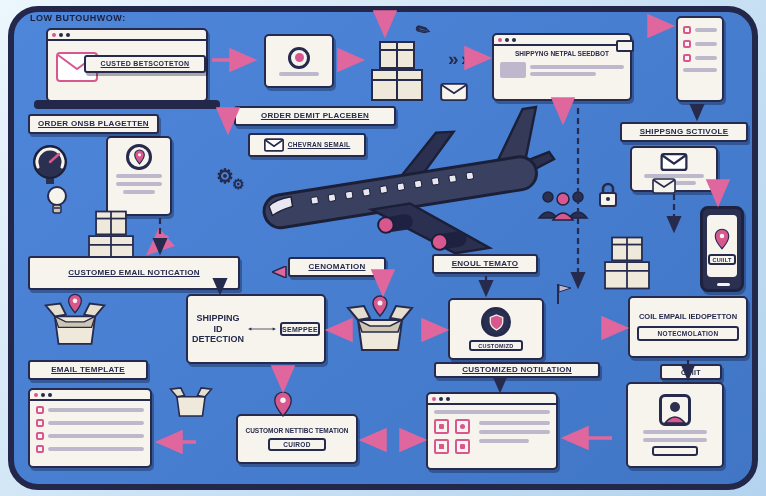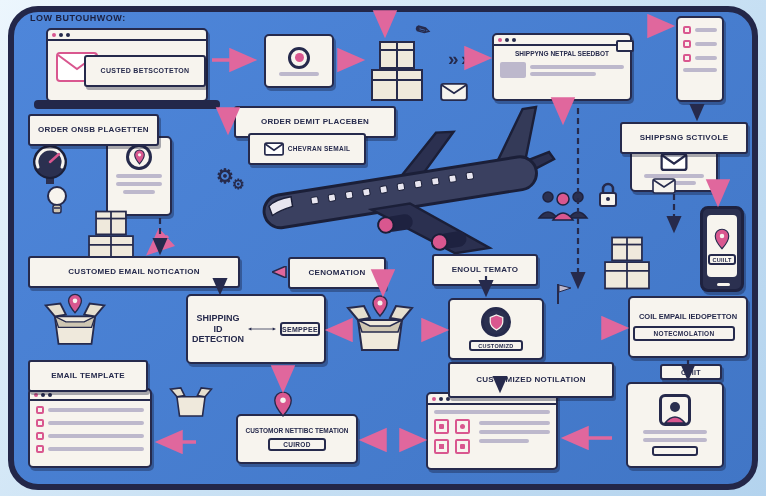--- a/index.html
+++ b/index.html
@@ -16,21 +16,21 @@
     background:linear-gradient(140deg,#4e86da,#4176c6);
   }
   .title{
     font-size:9px;font-weight:bold;color:#1c2040;letter-spacing:.5px;z-index:5;text-align:right;
   }
   .label-box{
     background:#f7f4ee;border:2px solid #262a4c;border-radius:3px;
     color:#262a4c;font-weight:bold;font-size:8px;letter-spacing:.3px;
     display:flex;align-items:center;justify-content:center;text-align:center;
     box-shadow:2px 3px 0 rgba(16,20,45,.35);text-transform:uppercase;
-    line-height:1.15;padding:14px 3px;z-index:4;
+    line-height:1.15;padding:2px 3px;z-index:4;text-decoration:underline;
   }
   .win{
     background:#f7f4ee;border:2.5px solid #262a4c;border-radius:5px;
     box-shadow:2px 3px 0 rgba(16,20,45,.35);overflow:hidden;z-index:3;
   }
   .winbar{height:11px;border-bottom:2px solid #262a4c;display:flex;align-items:center;gap:3px;padding:0 4px}
   .dot{width:4px;height:4px;border-radius:50%;background:#262a4c}
   .dot.pink{background:#d9578f}
   .bar{height:4px;background:#bdb8cc;border-radius:2px}
   .pill{
@@ -208,21 +208,21 @@
   <g stroke="#262a4c" stroke-width="2" fill="#efe9dc">
     <rect x="14" y="4" width="34" height="26"></rect>
     <line x1="31" y1="4" x2="31" y2="30"></line>
     <line x1="14" y1="12" x2="48" y2="12"></line>
     <rect x="6" y="32" width="50" height="30"></rect>
     <line x1="31" y1="32" x2="31" y2="62"></line>
     <line x1="6" y1="42" x2="56" y2="42"></line>
   </g>
 </svg>
 
-<div class="abs label-box" style="left:28px;top:256px;width:212px;height:22px">CUSTOMED EMAIL NOTICATION</div>
+<div class="abs label-box" style="left:28px;top:256px;width:212px;height:34px">CUSTOMED EMAIL NOTICATION</div>
 
 <div class="abs" style="left:252px;top:116px;width:318px;height:160;z-index:2;transform:rotate(-9deg)">
   <svg width="318" height="160" viewBox="0 0 320 165">
     <polygon points="150,64 196,22 214,24 172,66" fill="#2b3050" stroke="#1b1f38" stroke-width="2.5"></polygon>
     <polygon points="262,70 308,60 312,68 276,80" fill="#2b3050" stroke="#1b1f38" stroke-width="2.5"></polygon>
     <polygon points="252,64 288,12 302,12 282,66" fill="#343a58" stroke="#1b1f38" stroke-width="2.5"></polygon>
     <rect x="8" y="60" width="284" height="34" rx="17" fill="#3a4060" stroke="#1b1f38" stroke-width="3"></rect>
     <path d="M14,70 q8,-6 24,-6 l0,10 q-14,2 -22,6 z" fill="#e8e6f0" stroke="#1b1f38" stroke-width="1.5"></path>
     <g fill="#e8e6f0" stroke="#1b1f38" stroke-width="1">
       <rect x="58" y="68" width="7" height="7" rx="1.5"></rect>
@@ -288,21 +288,21 @@
 
 <div class="abs card" style="left:448px;top:298px;width:96px;height:62px;display:flex;flex-direction:column;align-items:center;justify-content:center;gap:3px">
   <div style="width:30px;height:30px;border:3px solid #262a4c;border-radius:50%;display:flex;align-items:center;justify-content:center;background:#2b3050">
     <svg width="15" height="17" viewBox="0 0 24 26">
       <path d="M12 1 L22 5 V12 C22 19 12 25 12 25 C12 25 2 19 2 12 V5 Z" fill="#d9578f" stroke="#f7f4ee" stroke-width="2"></path>
     </svg>
   </div>
   <div class="pill" style="width:54px;height:11px;font-size:5.5px">CUSTOMIZD</div>
 </div>
 
-<div class="abs card" style="left:628px;top:296px;width:120px;height:62px;display:flex;flex-direction:column;justify-content:center;gap:4px;padding:3px">
+<div class="abs card" style="left:628px;top:296px;width:120px;height:62px;display:flex;flex-direction:column;align-items:center;justify-content:center;gap:4px;padding:3px">
   <div style="font-size:7.5px;font-weight:bold;color:#262a4c;text-align:center;line-height:1.15;text-transform:uppercase">COIL EMPAIL IEDOPETTON</div>
   <div class="pill" style="width:102px;height:15px;font-size:6.5px">NOTECMOLATION</div>
 </div>
 <div class="abs pill" style="left:660px;top:364px;width:62px;height:16px;font-size:7px;z-index:3;box-shadow:2px 3px 0 rgba(16,20,45,.35)">CUIIT</div>
 
 <svg class="abs" style="left:42px;top:292px;z-index:3" width="66" height="58" viewBox="0 0 72 62">
   <g stroke="#262a4c" stroke-width="2">
     <polygon points="14,26 58,26 54,56 18,56" fill="#efe9dc"></polygon>
     <polygon points="14,26 4,14 20,12 26,24" fill="#e6dfcf"></polygon>
     <polygon points="58,26 68,14 52,12 46,24" fill="#e6dfcf"></polygon>
@@ -347,21 +347,21 @@
 
 <svg class="abs" style="left:272px;top:390px;z-index:4" width="22" height="28" viewBox="0 0 24 30">
   <path d="M12 2 c-5 0 -9 4 -9 9 c0 7 9 17 9 17 s9 -10 9 -17 c0 -5 -4 -9 -9 -9 z" fill="#d9578f" stroke="#262a4c" stroke-width="1.5"></path>
   <circle cx="12" cy="11" r="3" fill="#f7f4ee"></circle>
 </svg>
 <div class="abs card" style="left:236px;top:414px;width:122px;height:50px;display:flex;flex-direction:column;align-items:center;justify-content:center;gap:3px;padding:3px">
   <div style="font-size:6.5px;font-weight:bold;color:#262a4c;text-align:center;line-height:1.15;text-transform:uppercase">CUSTOMOR NETTIBC TEMATION</div>
   <div class="pill" style="width:58px;height:13px;font-size:6.5px">CUIROD</div>
 </div>
 
-<div class="abs label-box" style="left:448px;top:362px;width:166px;height:36px">CUSTOMIZED NOTILATION</div>
+<div class="abs label-box" style="left:434px;top:362px;width:166px;height:16px">CUSTOMIZED NOTILATION</div>
 
 <div class="abs win" style="left:426px;top:392px;width:132px;height:78px">
   <div class="winbar">
     <span class="dot pink"></span>
     <span class="dot"></span>
     <span class="dot"></span>
   </div>
   <div class="bar" style="margin:5px 6px 0"></div>
   <div style="display:flex;margin:5px 6px;gap:8px">
     <div style="display:grid;grid-template-columns:16px 16px;gap:5px">

